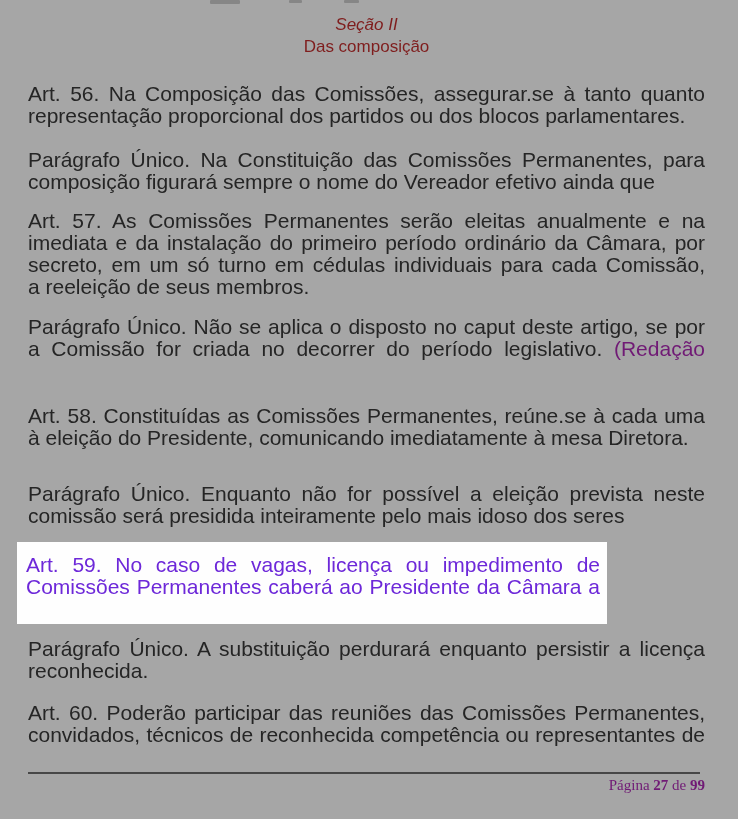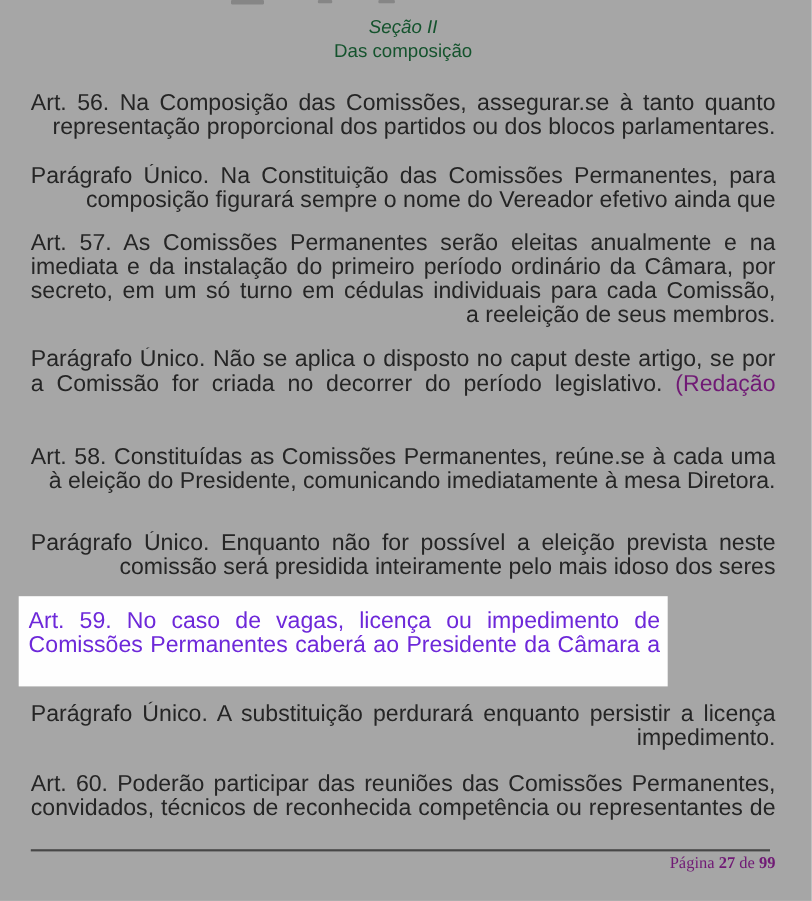--- a/index.html
+++ b/index.html
@@ -22,35 +22,35 @@
   .r1 { left: 210px; width: 30px; height: 4px; }
   .r2 { left: 289px; width: 13px; height: 3px; }
   .r3 { left: 344px; width: 15px; height: 3px; }
 
   .heading {
     position: absolute;
     top: 14px;
     left: 28px;
     width: 677px;
     text-align: center;
-    color: #14532d;
+    color: #7f1d1d;
     font-size: 17px;
     line-height: 22px;
   }
   .heading .italic { font-style: italic; }
 
   .para {
     position: absolute;
     left: 28px;
     width: 677px;
     font-size: 21px;
     line-height: 22px;
     color: #252525;
   }
-  .para .line { height: 22px; overflow: hidden; text-align: right; }
+  .para .line { height: 22px; overflow: hidden; }
   .para .line.just { text-align: justify; text-align-last: justify; }
 
   #paragraphs .para:nth-child(1) { top: 83px; }
   #paragraphs .para:nth-child(2) { top: 149px; }
   #paragraphs .para:nth-child(3) { top: 210px; }
   #paragraphs .para:nth-child(4) { top: 316px; }
   #paragraphs .para:nth-child(5) { top: 405px; }
   #paragraphs .para:nth-child(6) { top: 483px; }
   #paragraphs .para:nth-child(7) { top: 542px; }
   #paragraphs .para:nth-child(8) { top: 638px; }
@@ -126,21 +126,21 @@
       <div class="para">
         <div class="line just"><span>Parágrafo Único. Enquanto não for possível a eleição prevista neste artigo, a</span></div>
         <div class="line"><span>comissão será presidida inteiramente pelo mais idoso dos seres membros.</span></div>
       </div>
       <div class="para highlight">
         <div class="line just"><span>Art. 59. No caso de vagas, licença ou impedimento de qualquer membro das</span></div>
         <div class="line just"><span>Comissões Permanentes caberá ao Presidente da Câmara a designação de</span></div>
       </div>
       <div class="para">
         <div class="line just"><span>Parágrafo Único. A substituição perdurará enquanto persistir a licença ou o</span></div>
-        <div class="line"><span>impedimento.</span></div>
+        <div class="line"><span>reconhecida.</span></div>
       </div>
       <div class="para">
         <div class="line just"><span>Art. 60. Poderão participar das reuniões das Comissões Permanentes, como</span></div>
         <div class="line just"><span>convidados, técnicos de reconhecida competência ou representantes de</span></div>
       </div>
     </div>
 
   <div class="footer-rule"></div>
   <div class="footer-text"><span>Página</span> <b>27</b> <span>de</span> <b>99</b></div>
 

